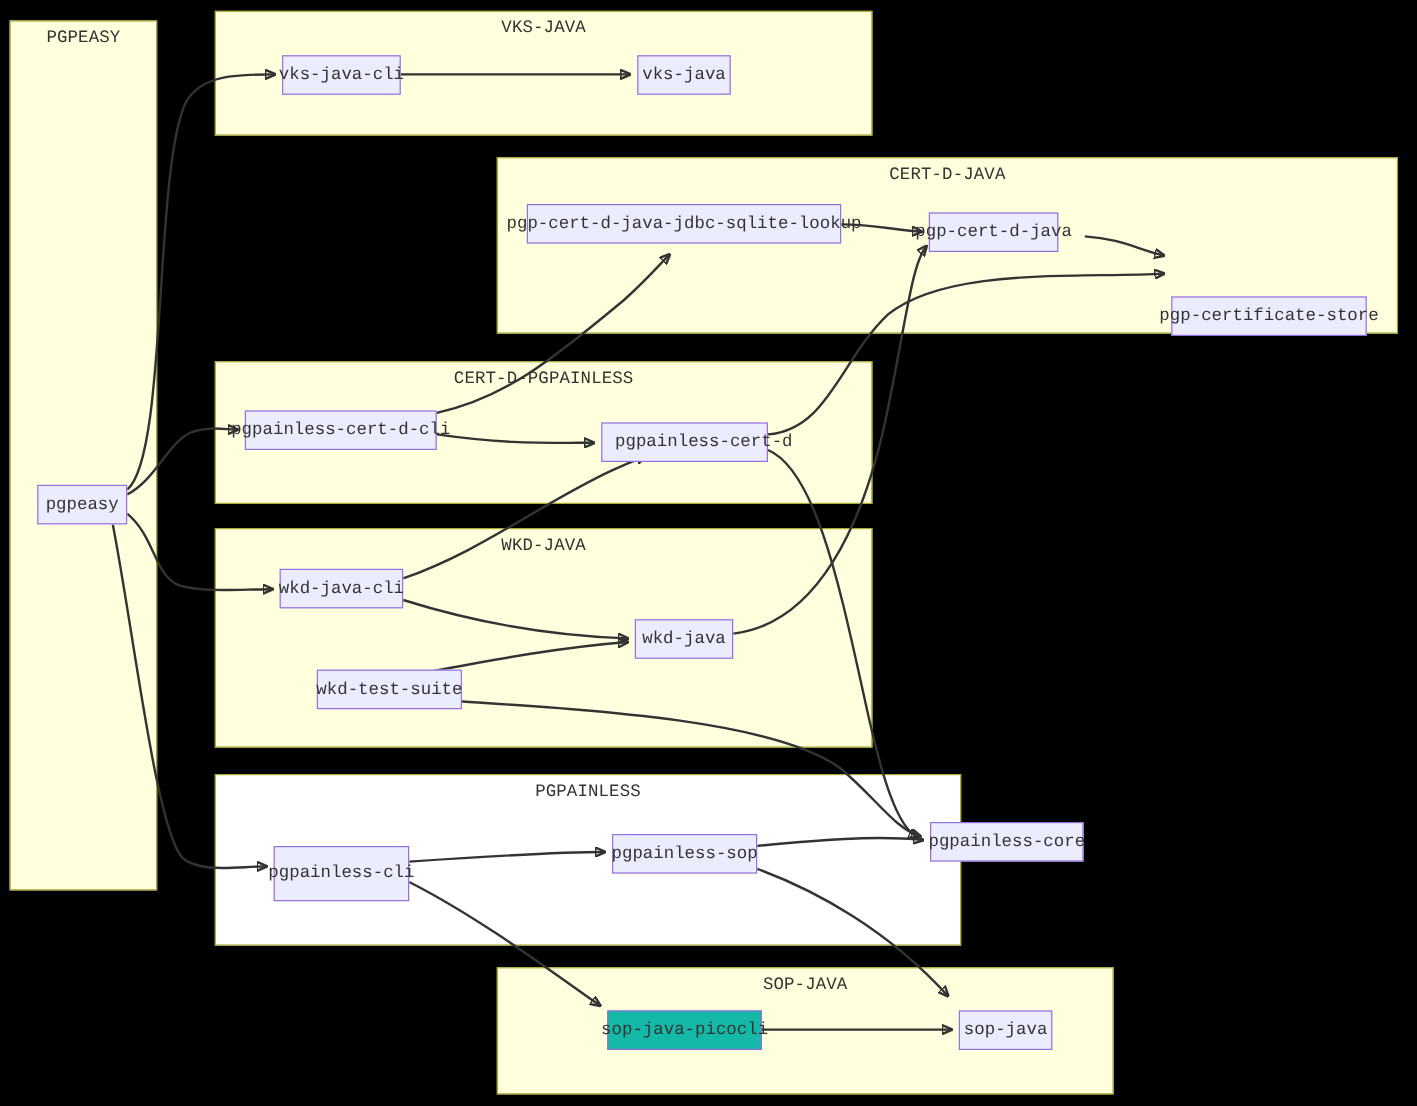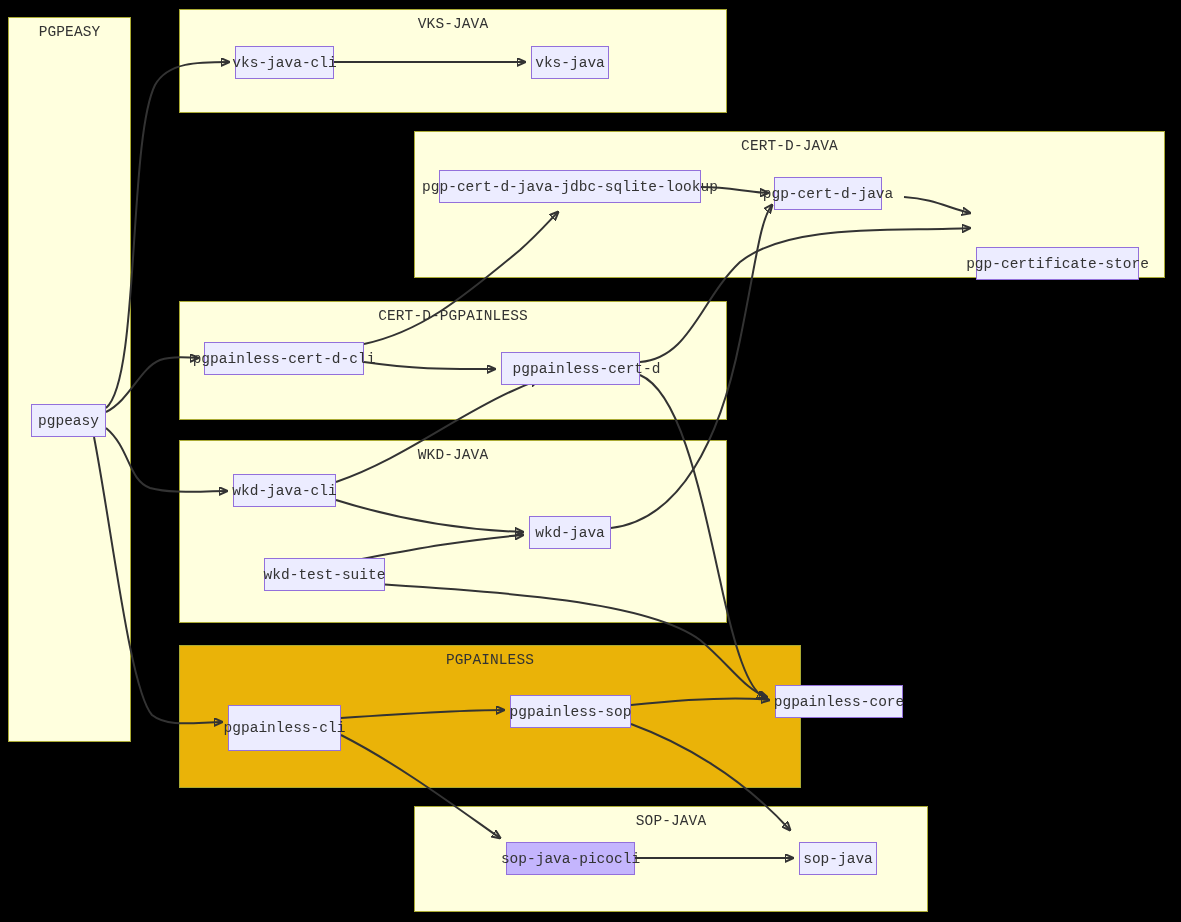--- a/index.html
+++ b/index.html
@@ -27,21 +27,21 @@
       </div>
       <div class="cluster" style="left: 414px; top: 131px; width: 751px; height: 147px; background: rgb(255, 255, 222); border-color: rgb(170, 170, 51);">
         <div class="cluster-label">CERT-D-JAVA</div>
       </div>
       <div class="cluster" style="left: 179px; top: 301px; width: 548px; height: 119px; background: rgb(255, 255, 222); border-color: rgb(170, 170, 51);">
         <div class="cluster-label">CERT-D-PGPAINLESS</div>
       </div>
       <div class="cluster" style="left: 179px; top: 440px; width: 548px; height: 183px; background: rgb(255, 255, 222); border-color: rgb(170, 170, 51);">
         <div class="cluster-label">WKD-JAVA</div>
       </div>
-      <div class="cluster" style="left: 179px; top: 645px; width: 622px; height: 143px; background: #eab308; border-color: rgb(170, 170, 51);">
+      <div class="cluster" style="left: 179px; top: 645px; width: 622px; height: 143px; background: #ffffff; border-color: rgb(170, 170, 51);">
         <div class="cluster-label">PGPAINLESS</div>
       </div>
       <div class="cluster" style="left: 414px; top: 806px; width: 514px; height: 106px; background: rgb(255, 255, 222); border-color: rgb(170, 170, 51);">
         <div class="cluster-label">SOP-JAVA</div>
       </div>
     </div>
   <svg class="edges" id="edge-layer" viewBox="0 0 1181 922" xmlns="http://www.w3.org/2000/svg">
     <defs>
       <marker id="arrow" markerWidth="9" markerHeight="9" refX="8" refY="4.5" orient="auto" markerUnits="userSpaceOnUse">
         <path d="M0,0.7 L9,4.5 L0,8.3 z" fill="#333333" stroke="none"></path>
@@ -107,20 +107,20 @@
       </div>
       <div class="node" style="left: 228px; top: 705px; width: 113px; height: 46px; background: rgb(236, 236, 255); border-color: rgb(147, 112, 219);">
         <span>pgpainless-cli</span>
       </div>
       <div class="node" style="left: 510px; top: 695px; width: 121px; height: 33px; background: rgb(236, 236, 255); border-color: rgb(147, 112, 219);">
         <span>pgpainless-sop</span>
       </div>
       <div class="node" style="left: 775px; top: 685px; width: 128px; height: 33px; background: rgb(236, 236, 255); border-color: rgb(147, 112, 219);">
         <span>pgpainless-core</span>
       </div>
-      <div class="node" style="left: 506px; top: 842px; width: 129px; height: 33px; background: #c4b5fd; border-color: rgb(147, 112, 219);">
+      <div class="node" style="left: 506px; top: 842px; width: 129px; height: 33px; background: #14b8a6; border-color: rgb(147, 112, 219);">
         <span>sop-java-picocli</span>
       </div>
       <div class="node" style="left: 799px; top: 842px; width: 78px; height: 33px; background: rgb(236, 236, 255); border-color: rgb(147, 112, 219);">
         <span>sop-java</span>
       </div>
     </div>
 </div>
 
 </body></html>

